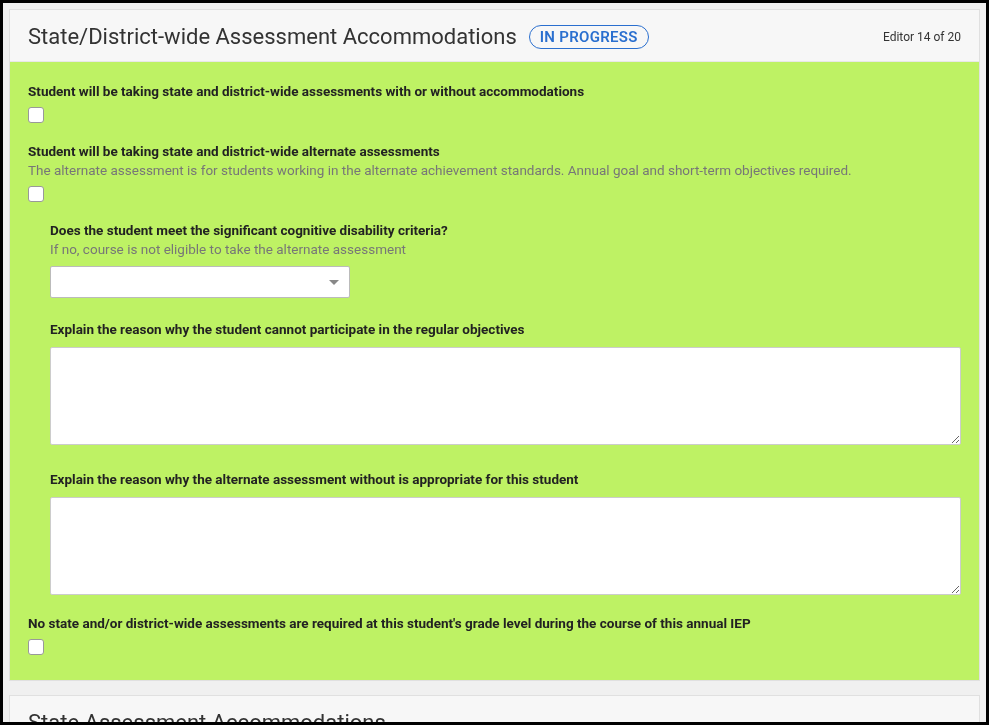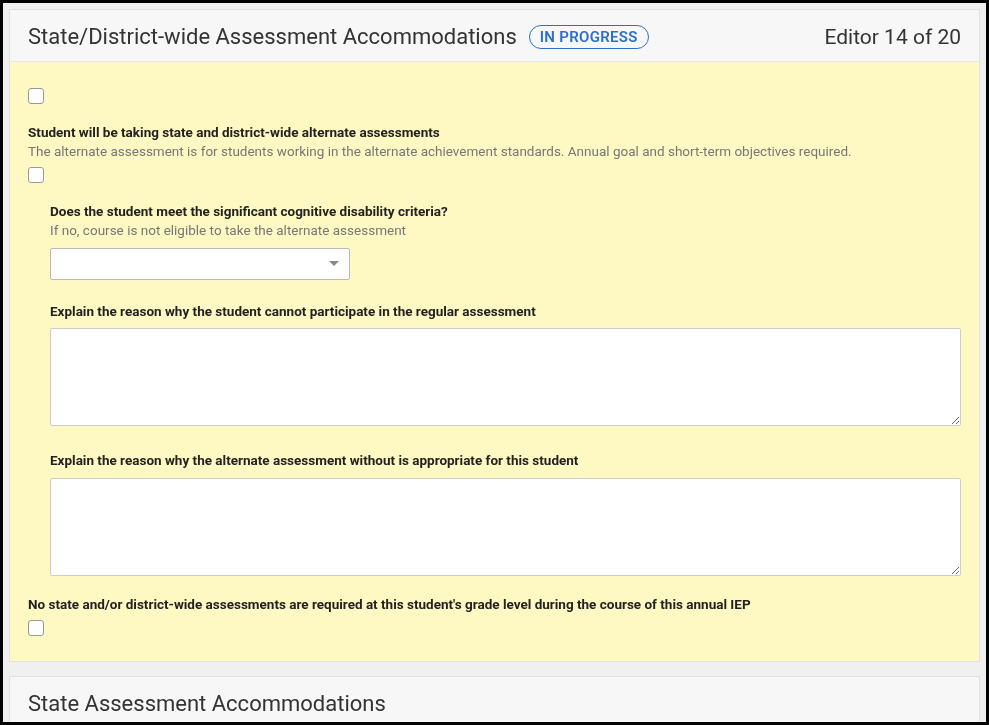--- a/index.html
+++ b/index.html
@@ -15,21 +15,21 @@
       border: 3px solid #000;
       overflow: hidden;
     }
     .container {
       width: 100%;
       height: 100%;
       background: #f0f0f0;
       padding: 6px;
     }
     .panel {
-      background: #fef9c3;
+      background: #bef264;
       border: 1px solid #e0e0e0;
       margin-bottom: 14px;
     }
     .header {
       display: flex;
       align-items: center;
       justify-content: space-between;
       padding: 14px 18px 12px 18px;
       background: #f7f7f7;
       border-bottom: 1px solid #e8e8e8;
@@ -48,21 +48,21 @@
       display: inline-block;
       border: 1px solid #2a6fcf;
       color: #2a6fcf;
       border-radius: 12px;
       padding: 2px 10px;
       font-size: 15px;
       font-weight: 600;
       letter-spacing: 0.3px;
     }
     .editor-count {
-      font-size: 21px;
+      font-size: 12px;
       color: #333;
       font-weight: 400;
     }
     .content {
       padding: 10px 18px 22px 18px;
       font-size: 13.5px;
       color: #333;
     }
     .field {
       margin-top: 10px;
@@ -145,39 +145,40 @@
       <div class="header-left">
         <span class="title">State/District-wide Assessment Accommodations</span>
         <span class="badge">IN PROGRESS</span>
       </div>
       <span class="editor-count">Editor 14 of 20</span>
     </div>
 
     <div class="content">
 
       <div class="field">
+        <div class="label">Student will be taking state and district-wide assessments with or without accommodations</div>
         <div class="checkbox"></div>
       </div>
 
       <div class="field" style="margin-top:16px">
         <div class="label">Student will be taking state and district-wide alternate assessments</div>
         <div class="hint">The alternate assessment is for students working in the alternate achievement standards. Annual goal and short-term objectives required.</div>
         <div class="checkbox"></div>
       </div>
 
       <div class="indented">
         <div class="label">Does the student meet the significant cognitive disability criteria?</div>
         <div class="hint">If no, course is not eligible to take the alternate assessment</div>
         <div class="select">
           <span class="triangle"></span>
         </div>
       </div>
 
       <div class="indented" style="margin-top:22px">
-        <div class="label">Explain the reason why the student cannot participate in the regular assessment</div>
+        <div class="label">Explain the reason why the student cannot participate in the regular objectives</div>
         <textarea class="textarea" style=""></textarea>
       </div>
 
       <div class="indented" style="margin-top:22px">
         <div class="label">Explain the reason why the alternate assessment without is appropriate for this student</div>
         <textarea class="textarea" style=""></textarea>
       </div>
 
       <div class="field" style="margin-top:16px">
         <div class="label">No state and/or district-wide assessments are required at this student's grade level during the course of this annual IEP</div>

